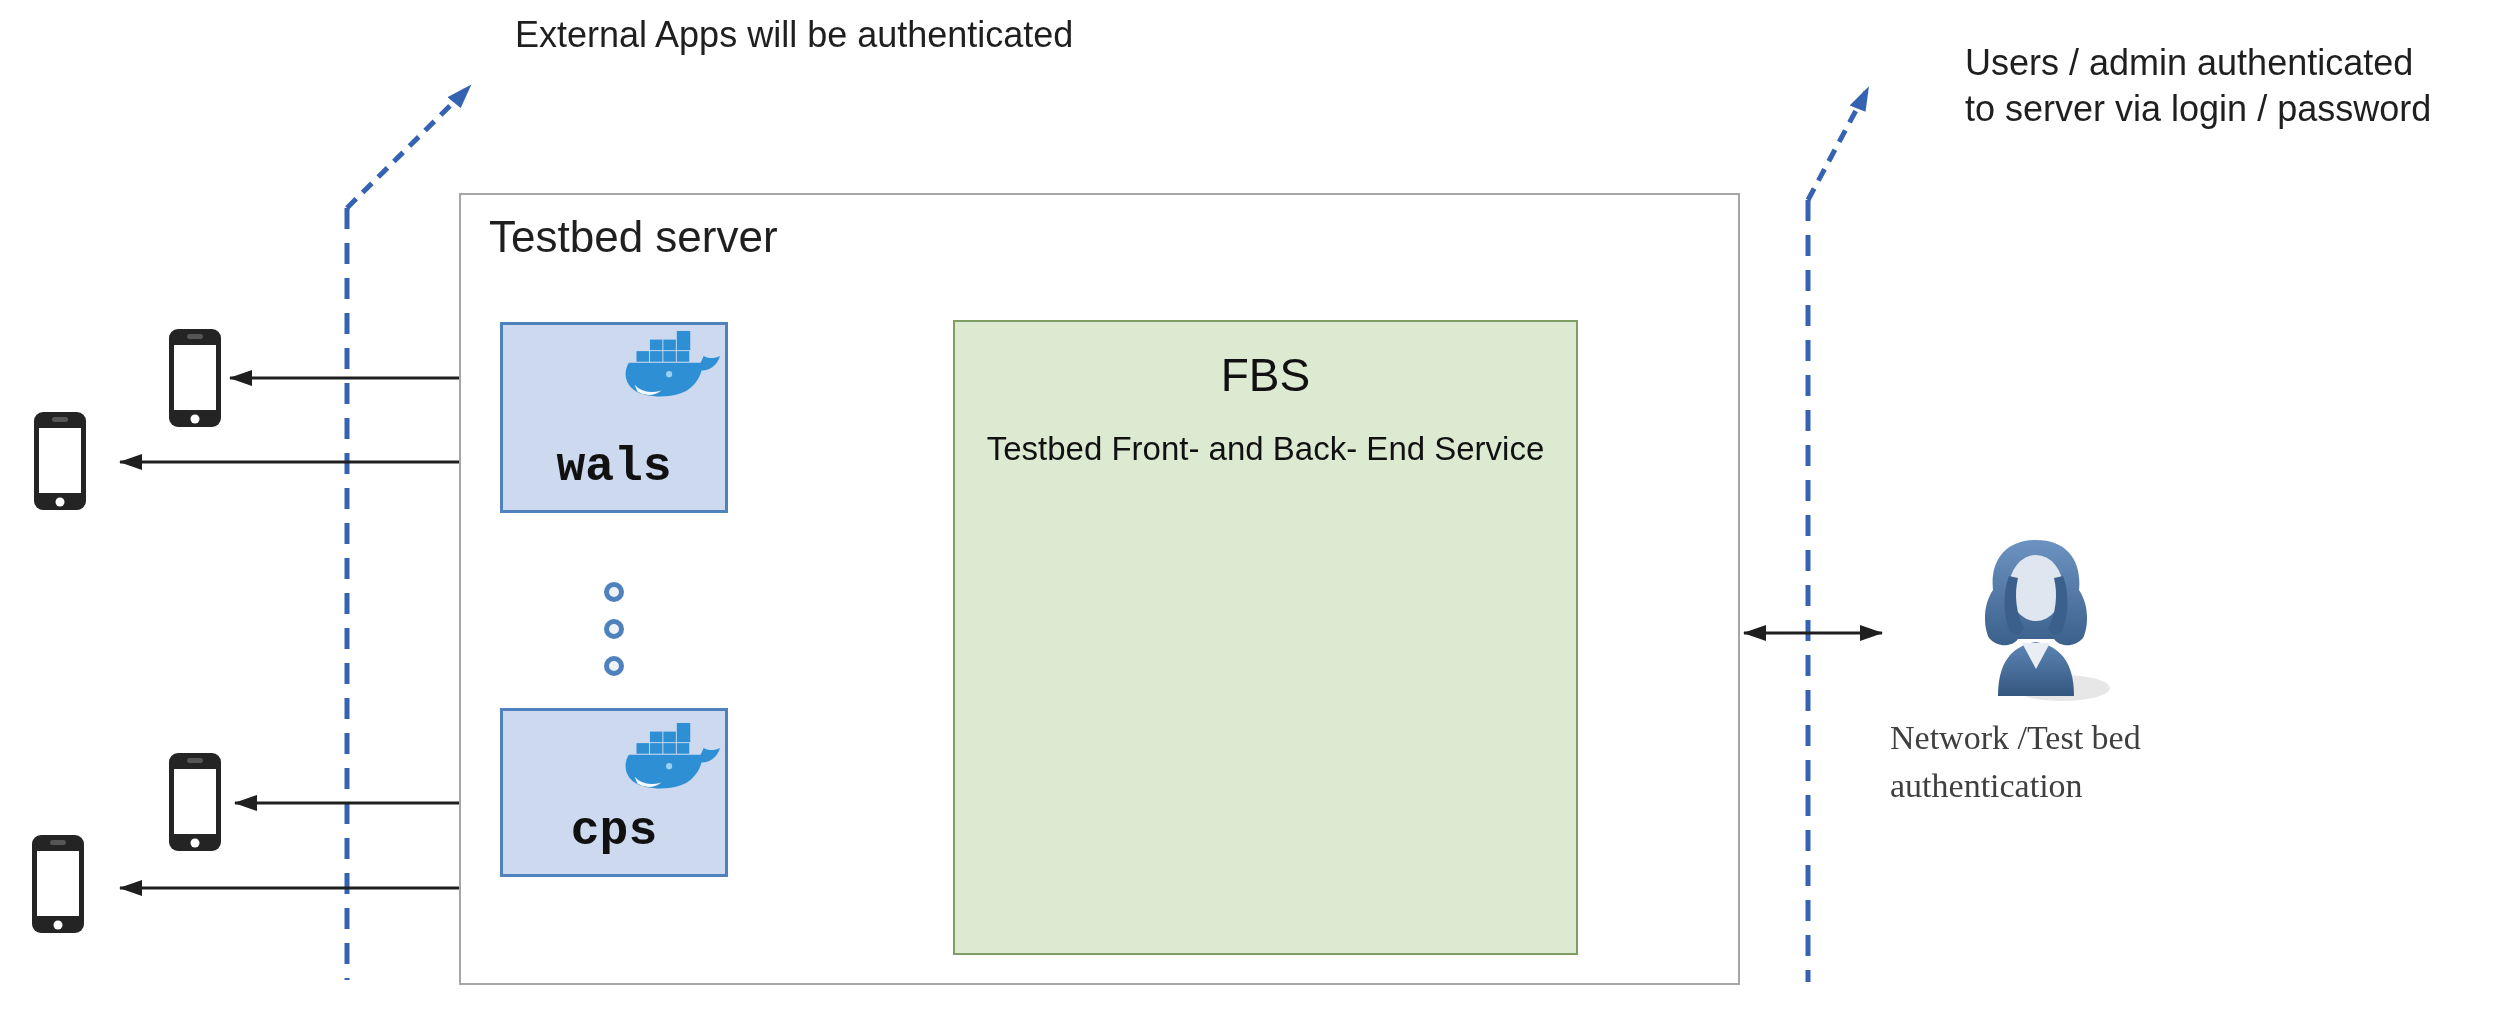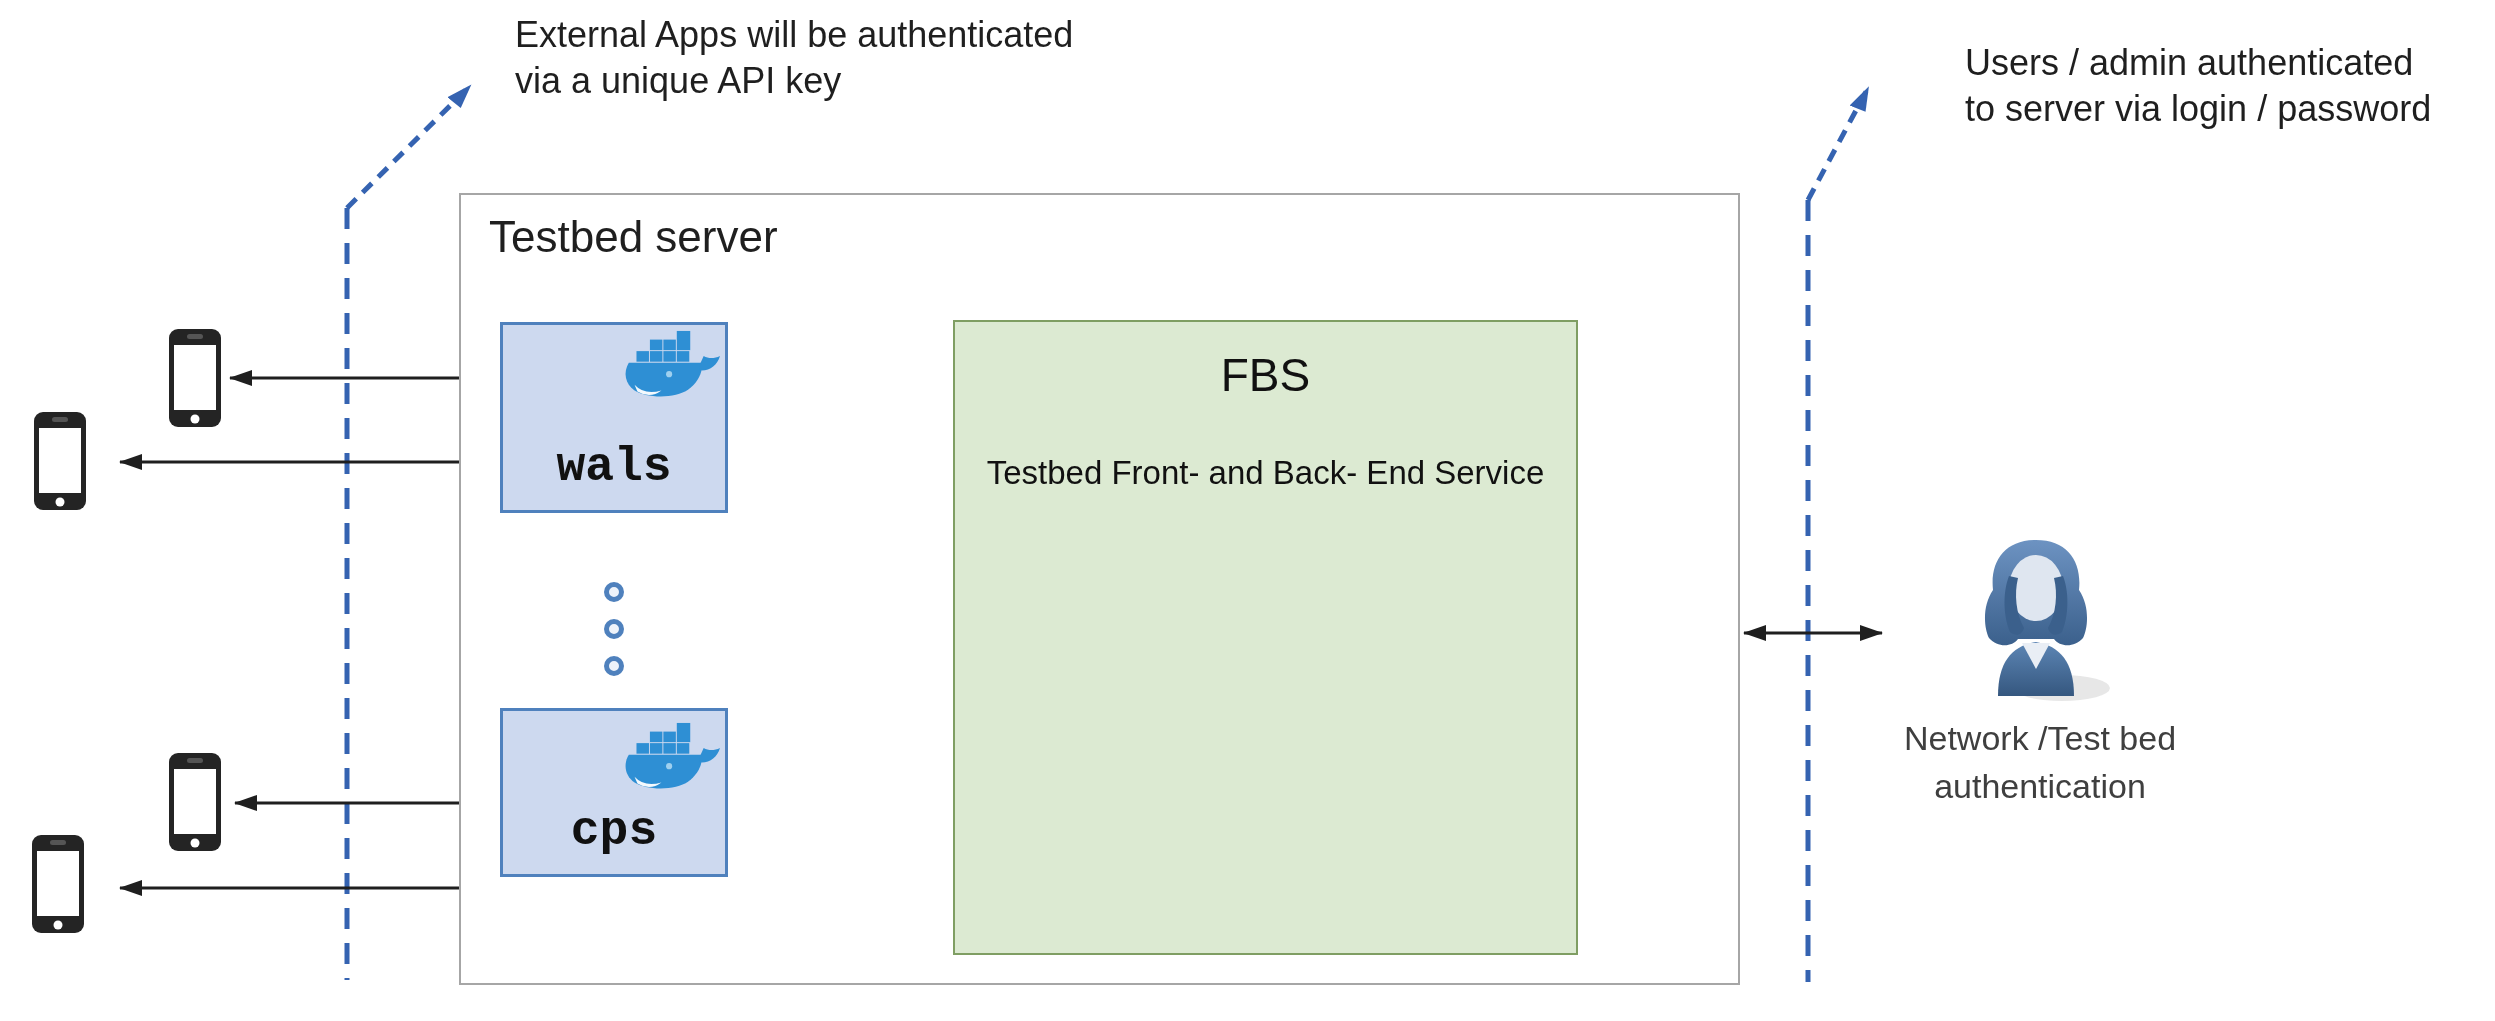--- a/index.html
+++ b/index.html
@@ -43,33 +43,33 @@
     font-family:"Liberation Mono","DejaVu Sans Mono",monospace;font-weight:700;font-size:48px;color:#111;
   }
   .whale{position:absolute;left:114px;top:5px;width:110px;height:72px;}
   .container-box.cps .whale{top:11px;}
 
   .fbs-box{
     position:absolute;left:953px;top:320px;width:625px;height:635px;
     background:var(--c-fbs-fill);border:2px solid var(--c-fbs-border);box-sizing:border-box;text-align:center;
   }
   .fbs-title{margin-top:26px;font-size:46px;color:#111;}
-  .fbs-subtitle{margin-top:52px;font-size:33px;color:#111;}
+  .fbs-subtitle{margin-top:28px;font-size:33px;color:#111;}
 
   .dots{position:absolute;left:604px;top:582px;width:20px;}
   .dot{
     display:block;width:10px;height:10px;border-radius:50%;
     border:5px solid var(--c-wals-border);background:#eef3fa;margin-bottom:17px;
   }
 
   .phone{position:absolute;width:54px;height:100px;}
   .admin-figure{position:absolute;left:1958px;top:536px;width:164px;height:172px;}
   .admin-label{
-    position:absolute;left:1890px;top:714px;width:300px;text-align:center;
-    font-size:34px;line-height:48px;color:#3f3f3f;
+    position:absolute;left:1890px;top:714px;width:300px;
+    font-size:34px;line-height:48px;color:#3f3f3f;font-family:Liberation Serif, serif;
   }
 </style>
 </head>
 <body>
 
 <div class="canvas">
 
   <svg class="connectors">
     <defs>
       <marker id="mk-black" markerUnits="userSpaceOnUse" markerWidth="24" markerHeight="18" refX="22" refY="8" orient="auto-start-reverse">
@@ -92,21 +92,20 @@
     <path class="blackline" d="M120,462 H496" marker-start="url(#mk-black)" marker-end="url(#mk-black)"></path>
     <path class="blackline" d="M235,803 H496" marker-start="url(#mk-black)" marker-end="url(#mk-black)"></path>
     <path class="blackline" d="M120,888 H496" marker-start="url(#mk-black)" marker-end="url(#mk-black)"></path>
     <path class="blackline" d="M733,415 H949" marker-start="url(#mk-black)" marker-end="url(#mk-black)"></path>
     <path class="blackline" d="M733,843 H949" marker-start="url(#mk-black)" marker-end="url(#mk-black)"></path>
     <path class="blackline" d="M1744,633 H1882" marker-start="url(#mk-black)" marker-end="url(#mk-black)"></path>
   </svg>
 
   <div class="annotation" style="left:515px;top:12px;">
     <div>External Apps will be authenticated</div>
-    <div>via a unique API key</div>
   </div>
 
   <div class="annotation" style="left:1012px;top:204px;">
     <div>Internal interfaces, no</div>
     <div>authentication required</div>
   </div>
 
   <div class="annotation" style="left:1965px;top:40px;">
     <div>Users / admin authenticated</div>
     <div>to server via login / password</div>

